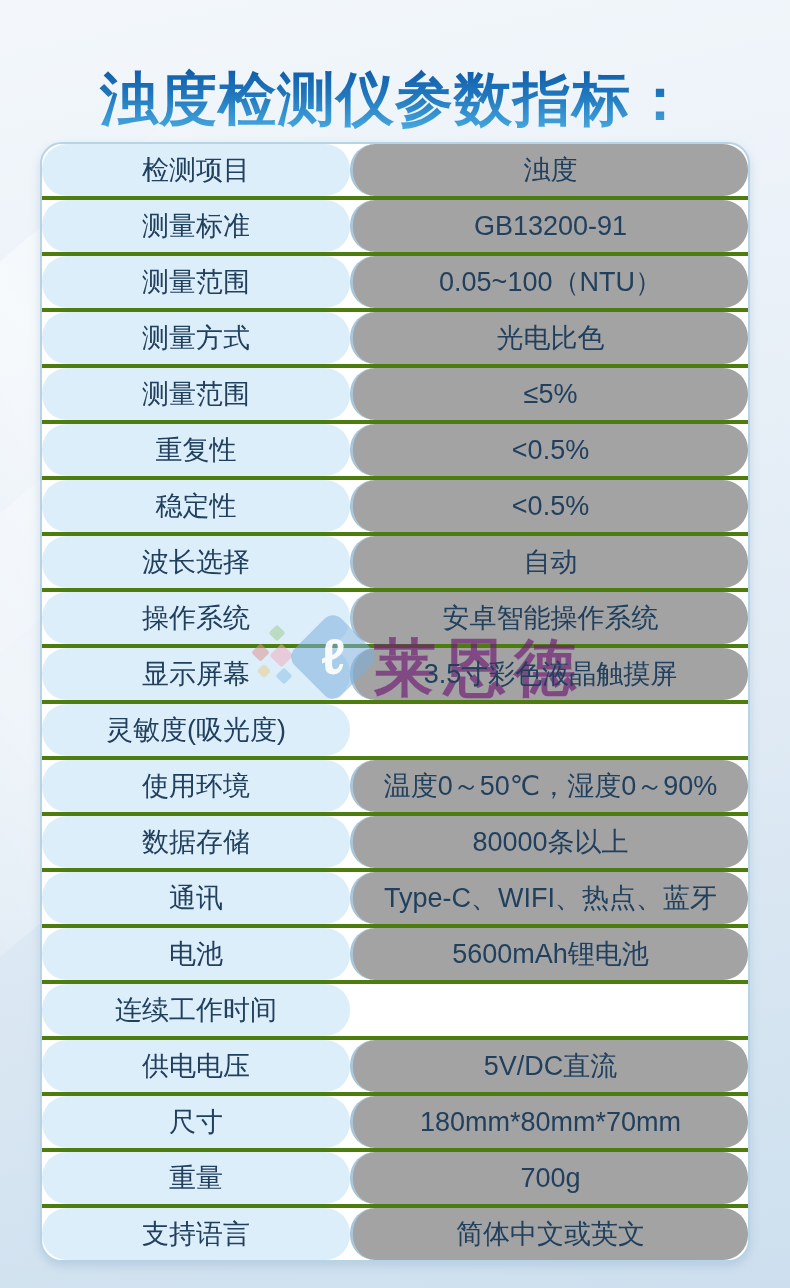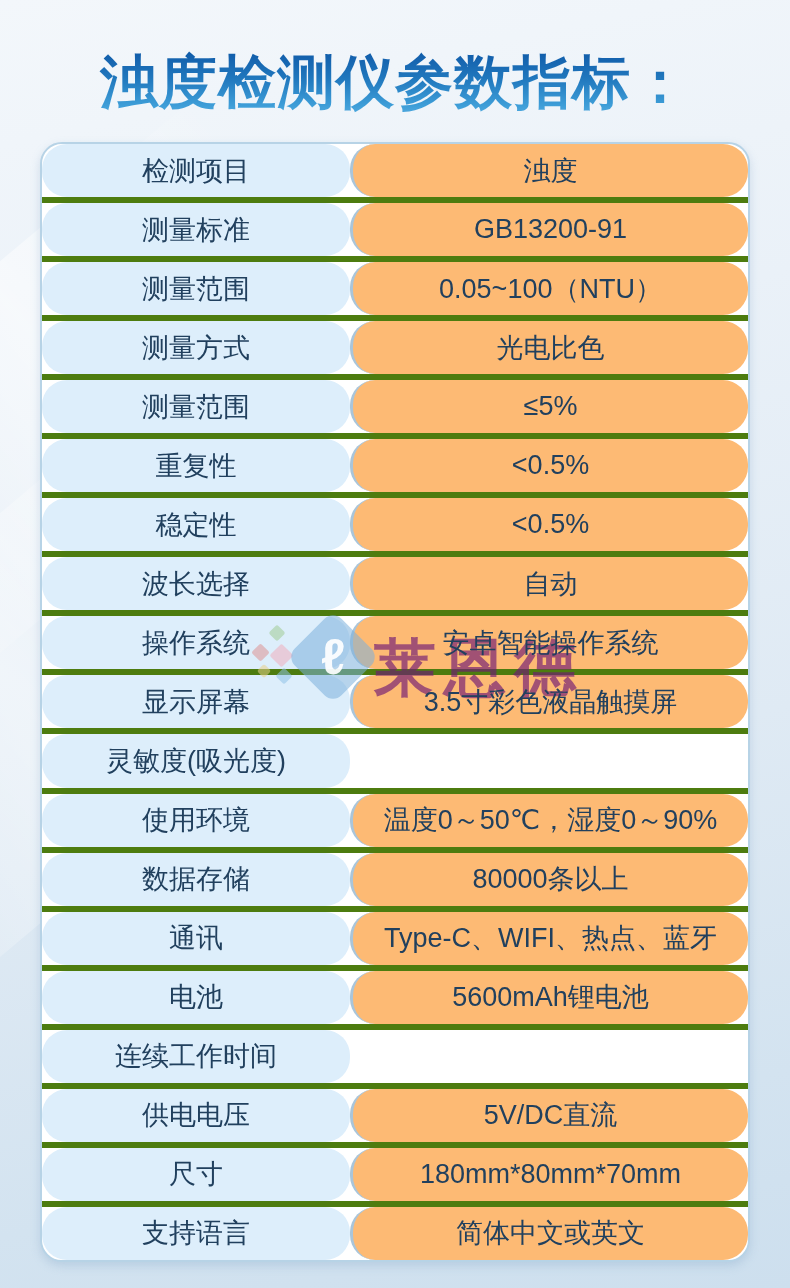--- a/index.html
+++ b/index.html
@@ -25,21 +25,21 @@
     background: linear-gradient(90deg, rgba(255,255,255,0) 0%, rgba(255,255,255,0.55) 50%, rgba(255,255,255,0) 100%);
     transform: rotate(-40deg);
   }
   .streak-2 {
     left: -280px; top: 540px; width: 620px; height: 340px;
     background: linear-gradient(90deg, rgba(255,255,255,0) 0%, rgba(255,255,255,0.45) 50%, rgba(255,255,255,0) 100%);
     transform: rotate(-40deg);
   }
   .title {
     position: absolute;
-    top: 8px;
+    top: 25px;
     left: 0;
     width: 100%;
     text-align: center;
     font-size: 58px;
     line-height: 1.2;
     font-weight: 900;
     letter-spacing: 1px;
     background: linear-gradient(180deg, #0e57a6 0%, #2077bd 45%, #3e9ed8 85%, #55abdf 100%);
     -webkit-background-clip: text;
     background-clip: text;
@@ -62,21 +62,21 @@
   }
   .rows-wrap {
     display: flex;
     flex-direction: column;
     width: 100%;
     height: 100%;
   }
   .row {
     flex: 1;
     display: flex;
-    border-top: 6px solid #4d7c0f;
+    border-top: 4px solid #4d7c0f;
     min-height: 0;
   }
   .row:first-child { border-top: none; }
   .cell {
     display: flex;
     align-items: center;
     justify-content: center;
     font-size: 27px;
     color: #21405e;
     box-sizing: border-box;
@@ -87,21 +87,21 @@
     position: relative;
     z-index: 2; 
   }
   .cell.label {
     width: 308px;
     flex: none;
     background: #ddeefb;
   }
   .cell.value {
     flex: 1;
-    background: #fdba74;
+    background: #a3a3a3;
     border-left: 3px solid #a9c5da;
     text-align: center;
   }
   
   .watermark {
     position: absolute;
     left: 210px;
     top: 470px;
     width: 460px;
     height: 115px;
@@ -290,20 +290,28 @@
         <div class="cell value">
           <span class="cell-text">5V/DC直流</span>
         </div>
       </div>
       <div class="row">
         <div class="cell label">
           <span class="cell-text">尺寸</span>
         </div>
         <div class="cell value">
           <span class="cell-text">180mm*80mm*70mm</span>
+        </div>
+      </div>
+      <div class="row">
+        <div class="cell label">
+          <span class="cell-text">重量</span>
+        </div>
+        <div class="cell value">
+          <span class="cell-text">700g</span>
         </div>
       </div>
       <div class="row">
         <div class="cell label">
           <span class="cell-text">支持语言</span>
         </div>
         <div class="cell value">
           <span class="cell-text">简体中文或英文</span>
         </div>
       </div>

